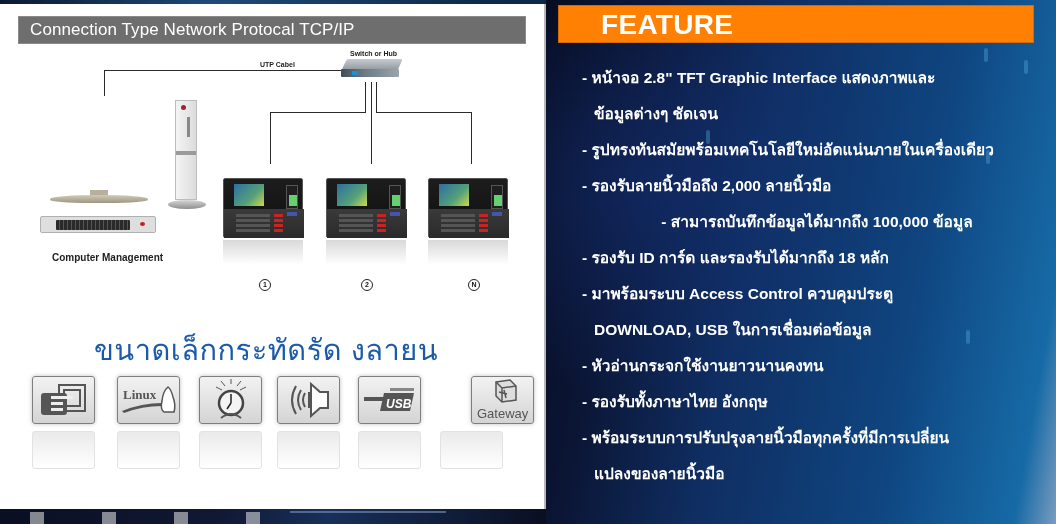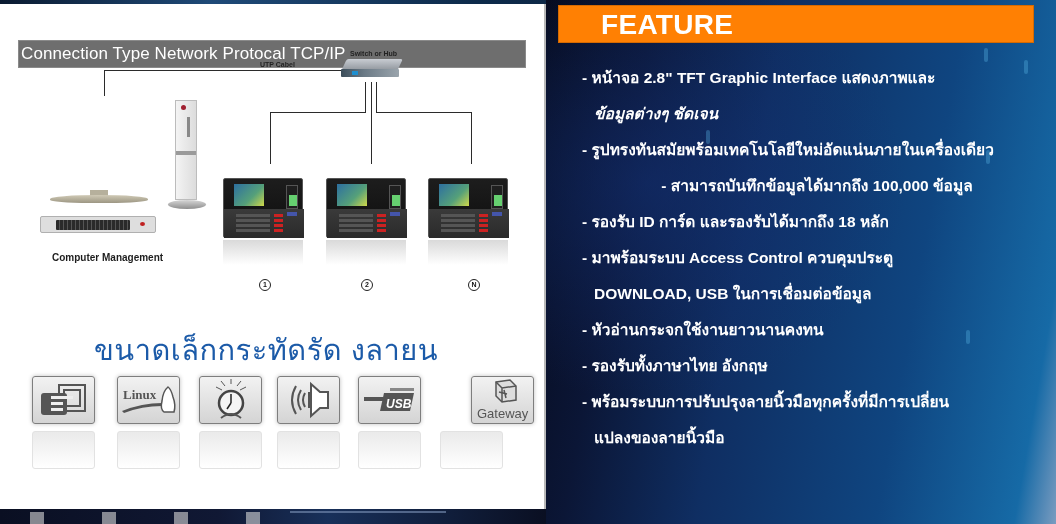--- a/index.html
+++ b/index.html
@@ -8,21 +8,21 @@
 
   
   .top-strip { position: absolute; left: 0; top: 0; width: 1056px; height: 4px;
     background: linear-gradient(90deg, #0a1a30 0%, #1f4a78 20%, #0d2a4a 45%, #0a1a30 100%); }
 
   
   .left-panel { position: absolute; left: 0; top: 4px; width: 546px; height: 505px; background: #ffffff;
     border-right: 2px solid #b8b8b8; }
   .conn-header { position: absolute; left: 18px; top: 12px; width: 508px; height: 28px;
     background: #6e6e6e; border: 1px solid #8a8a8a; color: #ffffff; font-size: 17px;
-    line-height: 26px; padding-left: 2px; letter-spacing: 0.1px; margin-top: 24px; }
+    line-height: 26px; padding-left: 11px; letter-spacing: 0.1px; }
 
   .wire { position: absolute; background: #2b2b2b; }
   .label-small { position: absolute; font-size: 7px; font-weight: bold; color: #222; white-space: nowrap; }
 
   
   .switch { position: absolute; left: 344px; top: 55px; width: 56px; height: 22px; }
   .switch .top { position: absolute; left: 0; top: 0; width: 56px; height: 12px;
     background: linear-gradient(180deg,#c8ccd2,#8d939a); transform: skewX(-25deg); border-radius: 2px; }
   .switch .front { position: absolute; left: -3px; top: 10px; width: 58px; height: 8px;
     background: linear-gradient(90deg,#3c4d5a,#6b7a86 40%,#9aa4ac); border-radius: 1px; }
@@ -255,24 +255,27 @@
   <div class="glow" style="left:478px;top:60px;"></div>
   <div class="glow" style="left:160px;top:130px;"></div>
   <div class="glow" style="left:440px;top:150px;"></div>
   <div class="glow" style="left:420px;top:330px;"></div>
 
   <div class="feature-header">FEATURE</div>
 
   <ul class="feature-list">
     <li class="feature-item" style="padding-left:0;">
       <span>- หน้าจอ 2.8" TFT Graphic Interface แสดงภาพและ</span>
-      <span class="cont" style="padding-left:12px;font-style:italic;">ข้อมูลต่างๆ ชัดเจน</span>
+      <span class="cont" style="padding-left:12px;">ข้อมูลต่างๆ ชัดเจน</span>
     </li>
     <li class="feature-item" style="padding-left:0;">
       <span>- รูปทรงทันสมัยพร้อมเทคโนโลยีใหม่อัดแน่นภายในเครื่องเดียว</span>
+    </li>
+    <li class="feature-item" style="padding-left:0;">
+      <span>- รองรับลายนิ้วมือถึง 2,000 ลายนิ้วมือ</span>
     </li>
     <li class="feature-item" style="padding-left:0;text-align:center;">
       <span>- สามารถบันทึกข้อมูลได้มากถึง 100,000 ข้อมูล</span>
     </li>
     <li class="feature-item" style="padding-left:0;">
       <span>- รองรับ ID การ์ด และรองรับได้มากถึง 18 หลัก</span>
     </li>
     <li class="feature-item" style="padding-left:0;">
       <span>- มาพร้อมระบบ Access Control ควบคุมประตู</span>
     </li>

